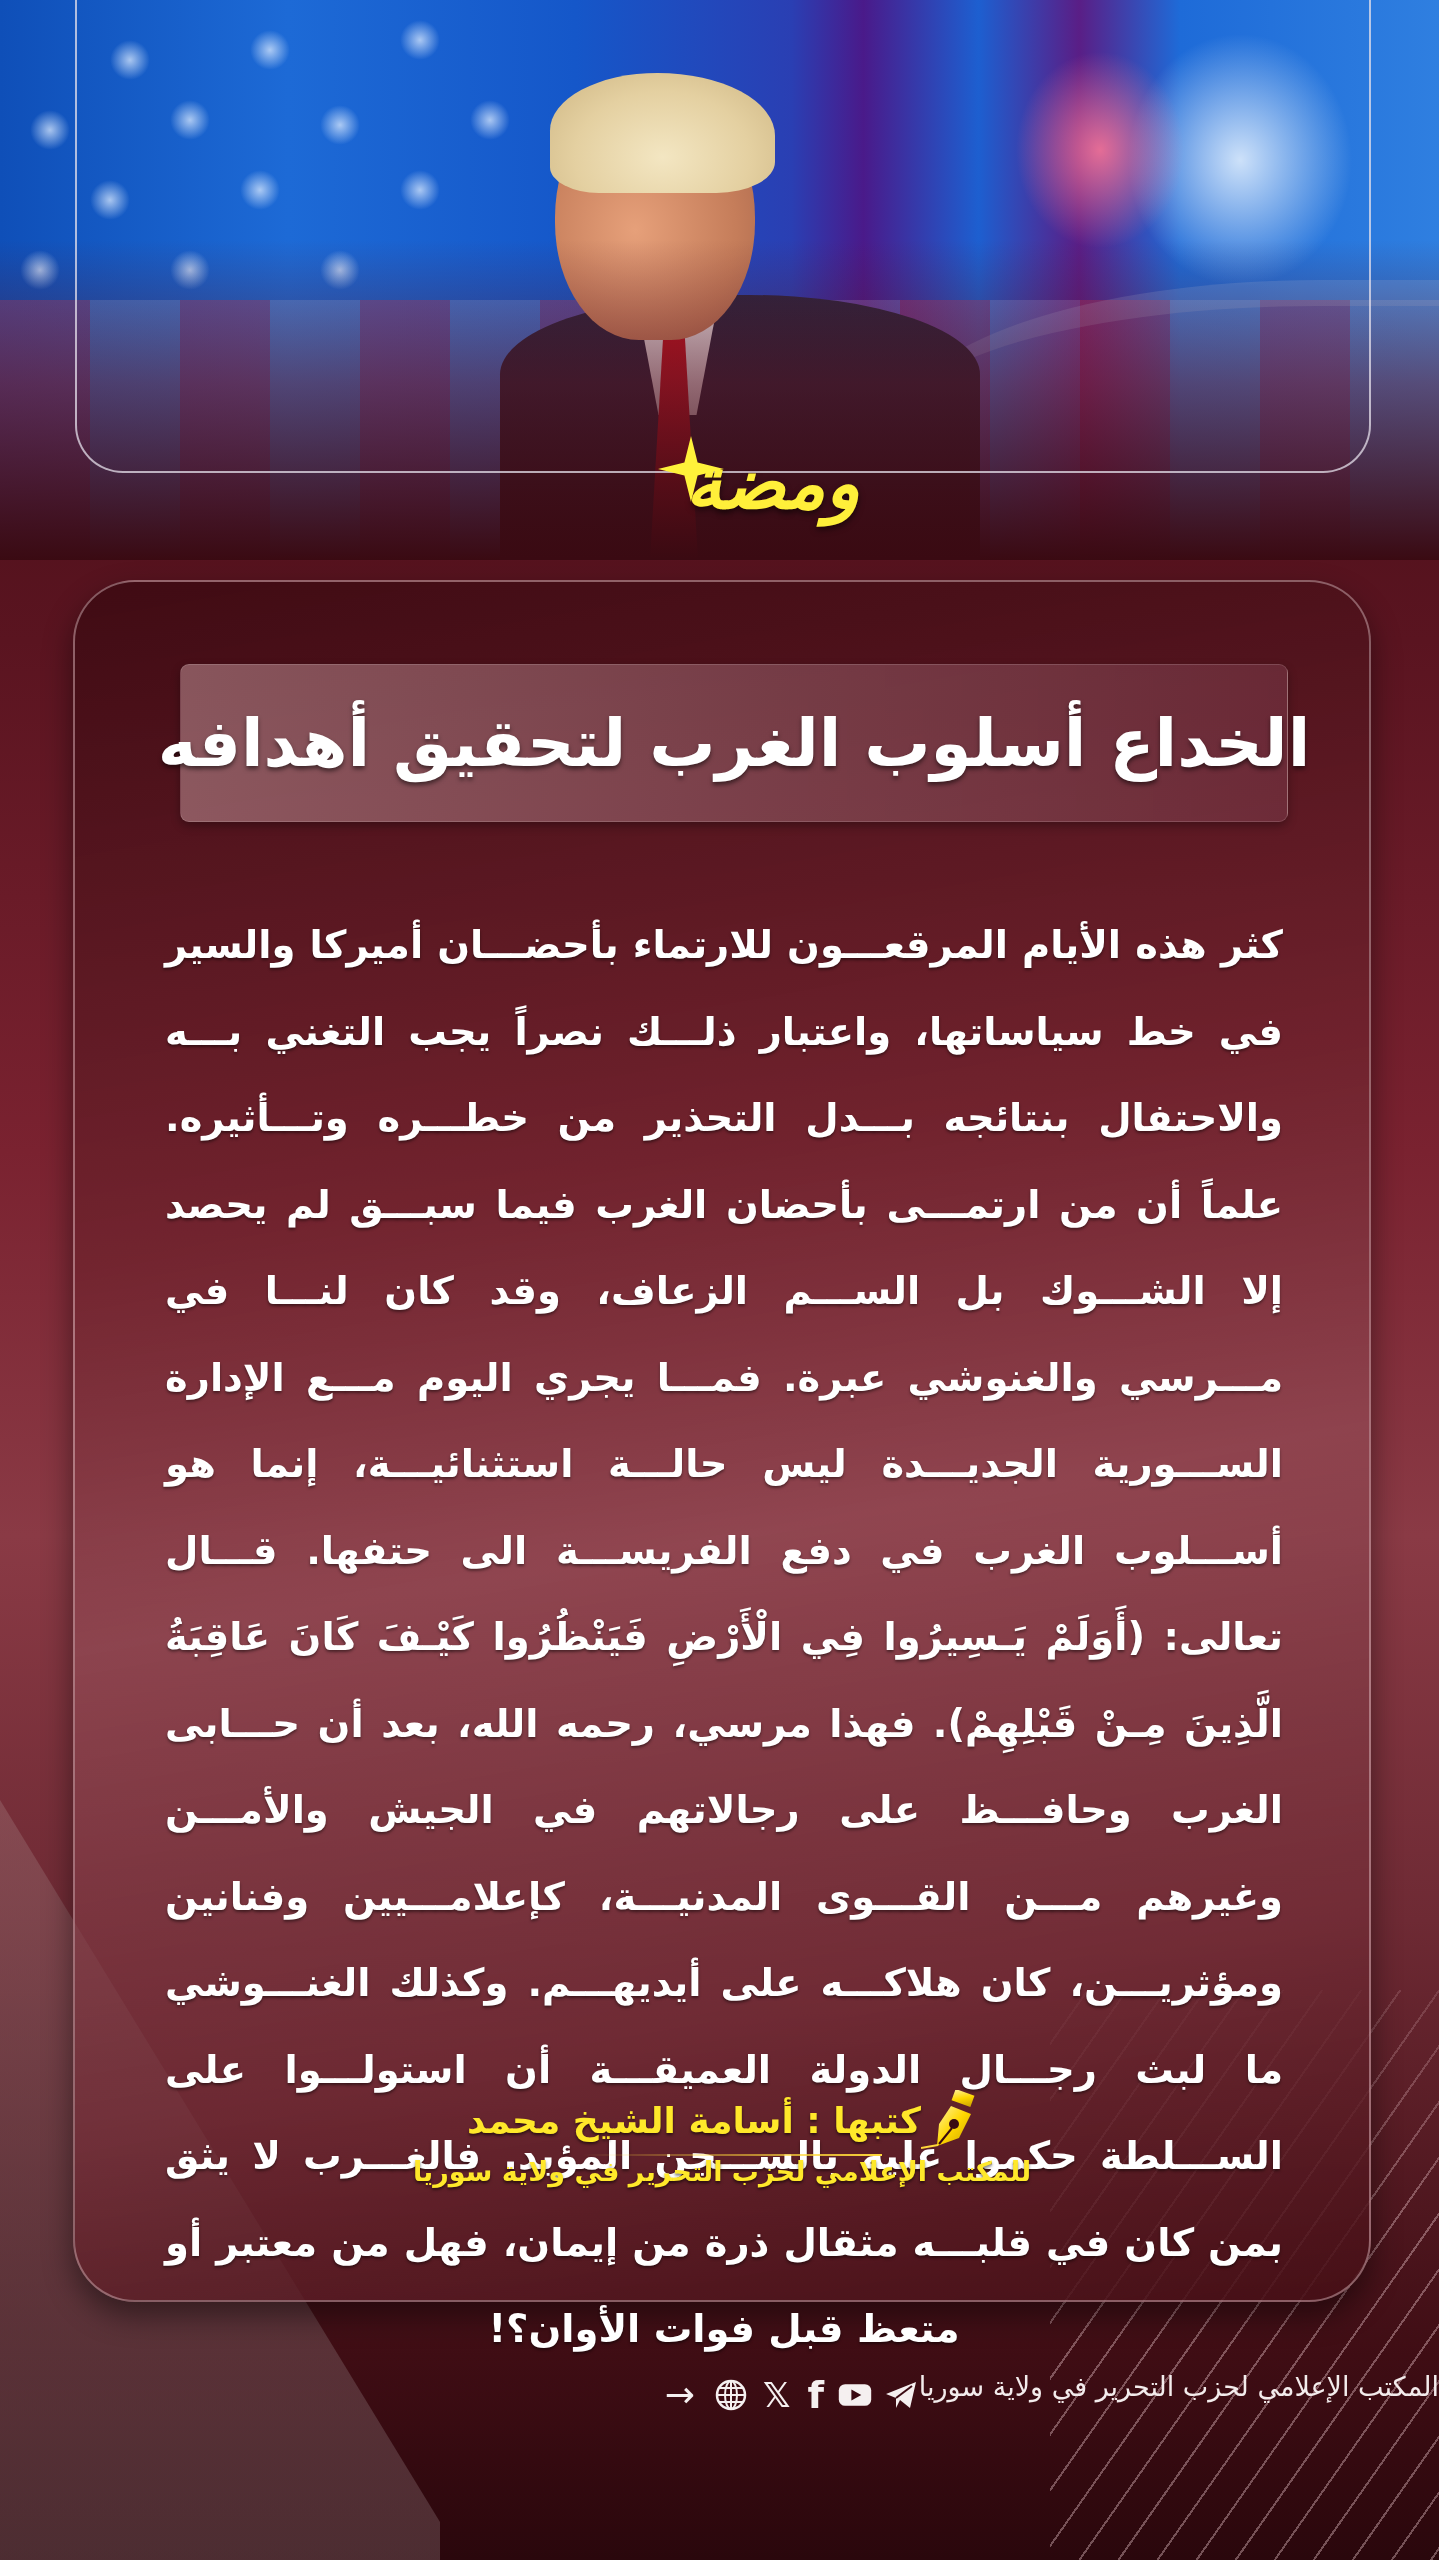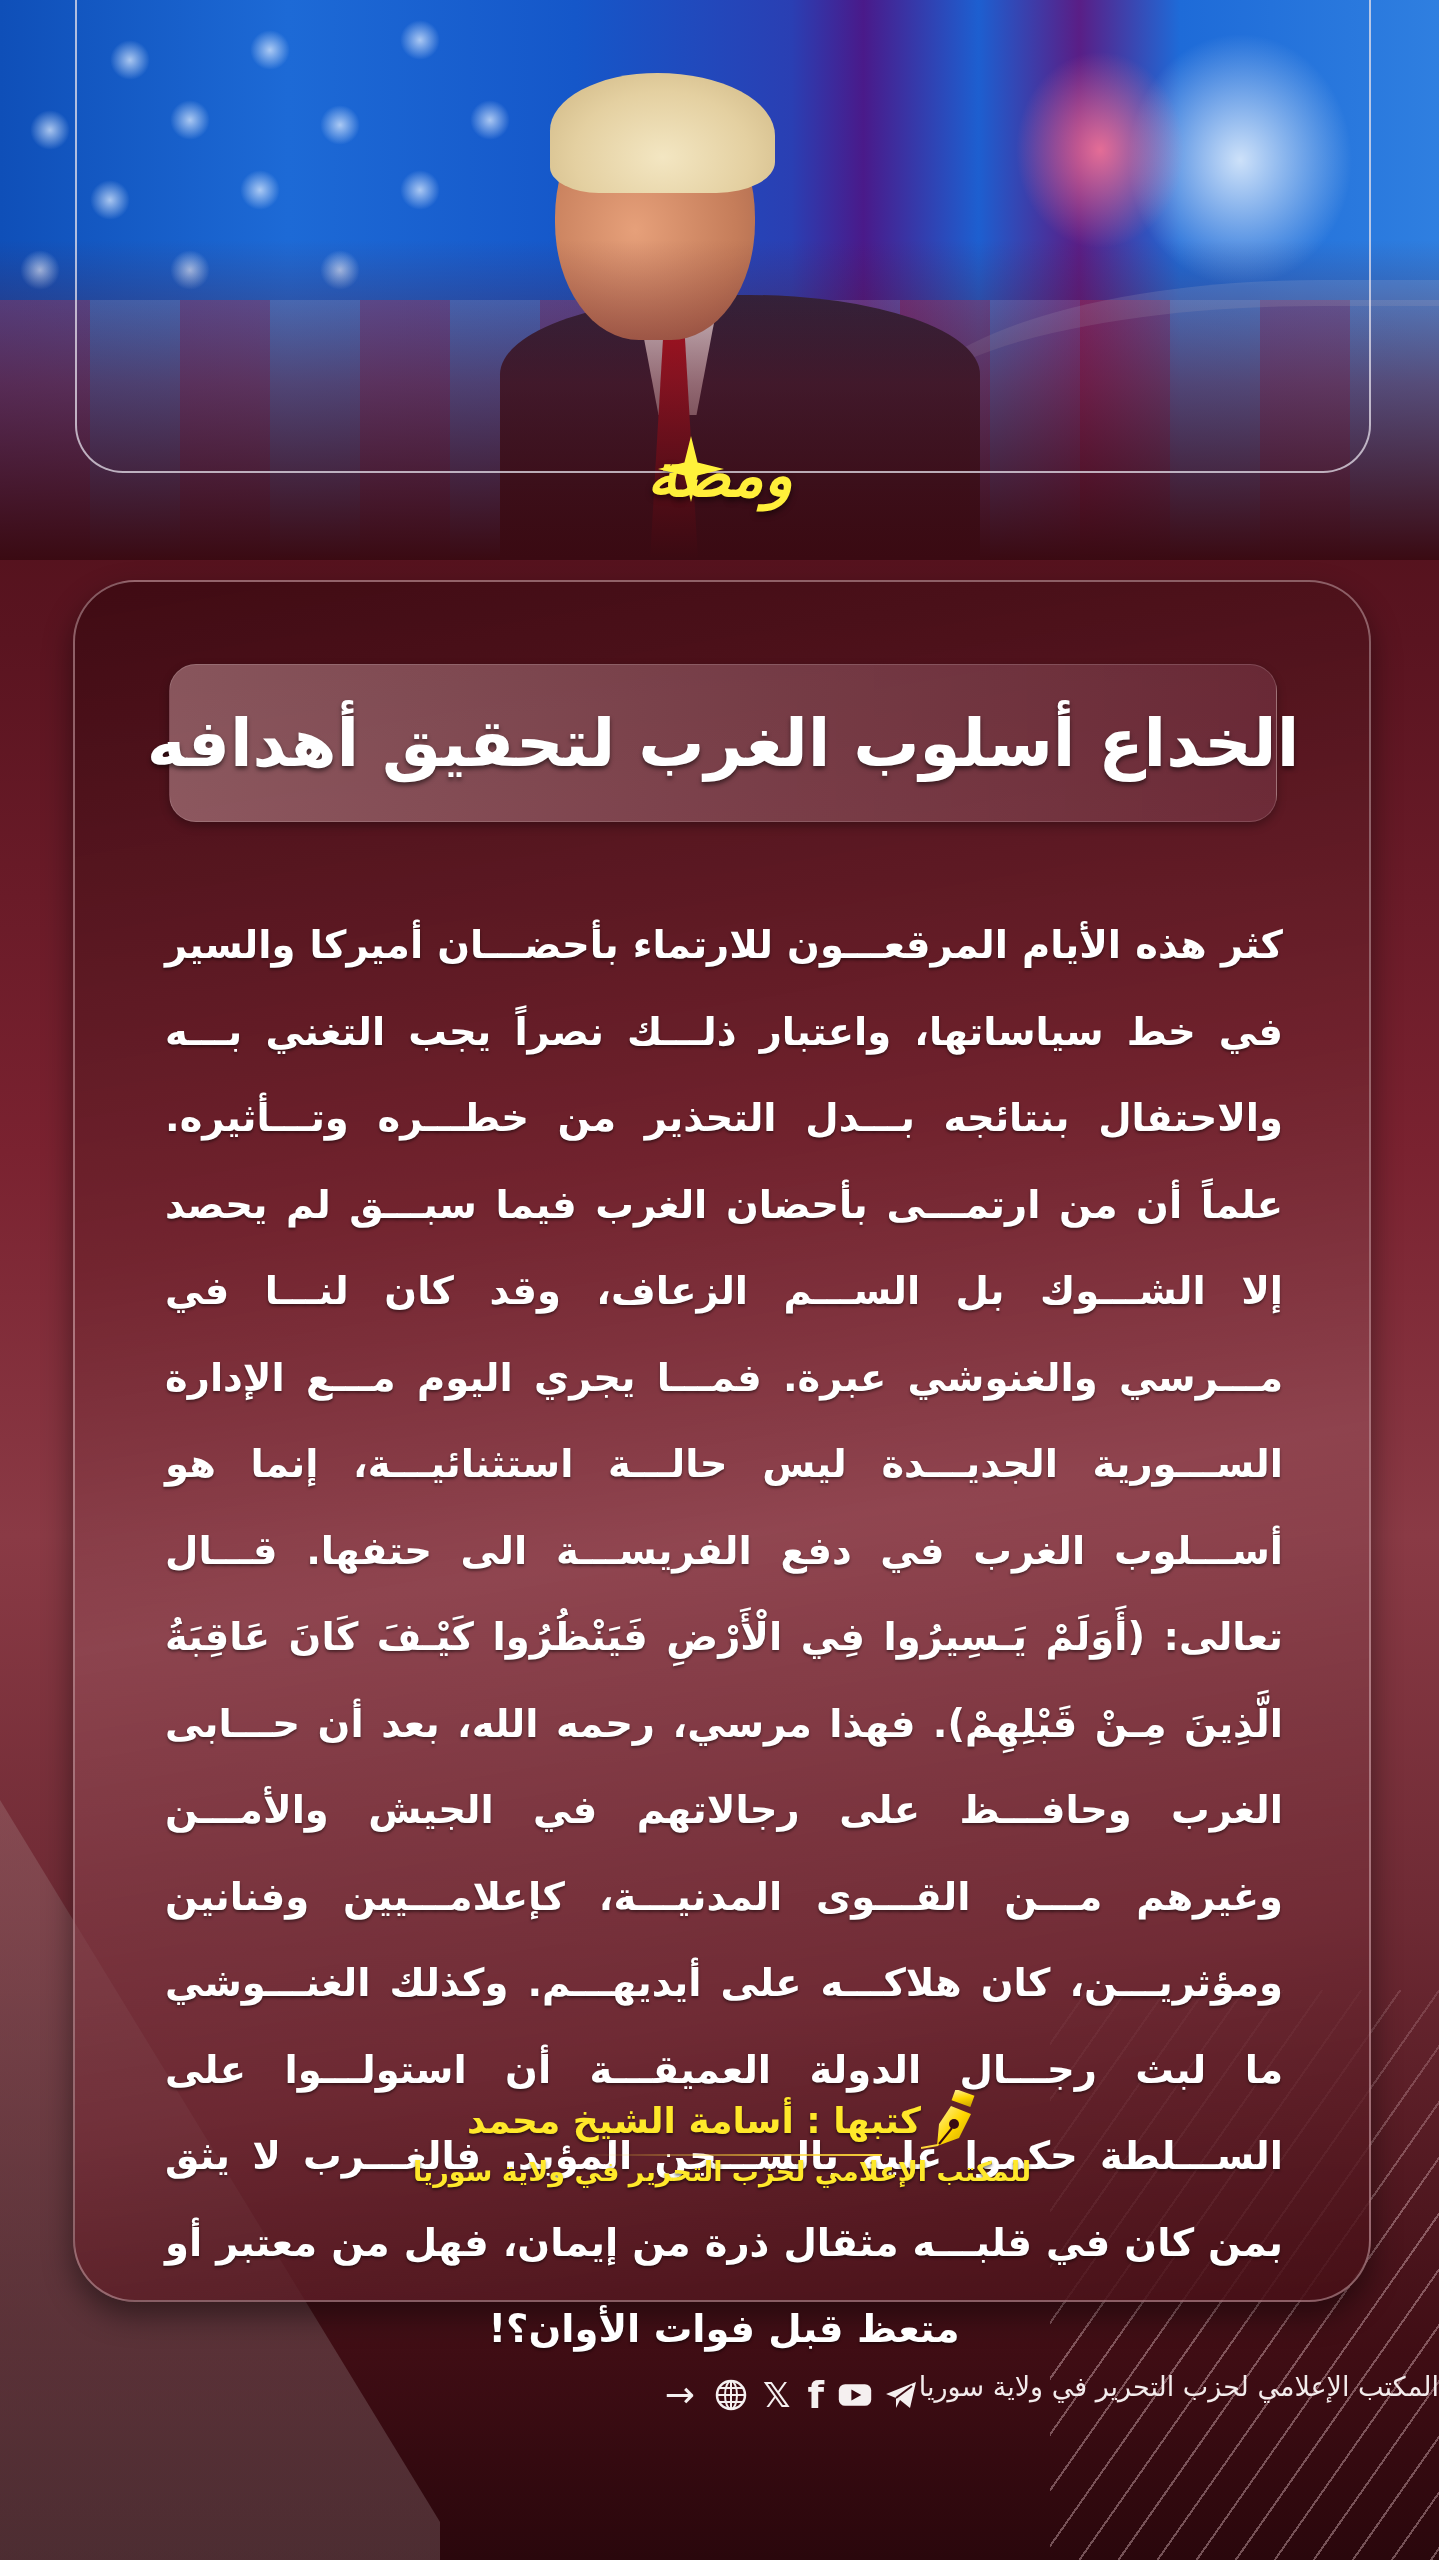--- a/index.html
+++ b/index.html
@@ -68,43 +68,43 @@
   
   .hero-frame {
     position: absolute; left: 75px; top: -20px; width: 1296px; height: 493px;
     border: 2px solid rgba(230,225,235,0.75); border-top: none;
     border-radius: 0 0 48px 48px; pointer-events: none;
   }
 
   
   .logo { position: absolute; left: 540px; top: 418px; width: 360px; height: 150px; }
   .logo-text {
-    position: absolute; left: 40px; top: 22px; width: 280px; text-align: center;
-    font-family: "DejaVu Serif", serif; font-size: 60px; font-weight: bold; font-style: italic;
+    position: absolute; left: 40px; top: 22px; width: 280px; 
+    font-family: "DejaVu Serif", serif; font-size: 72px; font-weight: bold; font-style: italic;
     color: #ffef3a; text-shadow: 0 3px 6px rgba(0,0,0,0.55);
     direction: rtl;
   }
   .sparkle {
     position: absolute; left: 118px; top: 18px; width: 66px; height: 66px;
     background: #fff23a;
     clip-path: polygon(50% 0, 60% 40%, 100% 50%, 60% 60%, 50% 100%, 40% 60%, 0 50%, 40% 40%);
     filter: drop-shadow(0 2px 3px rgba(0,0,0,0.4));
   }
 
   
   .card {
     position: absolute; left: 73px; top: 580px; width: 1298px; height: 1722px;
     border-radius: 62px;
     background: linear-gradient(170deg, rgba(60,10,18,0.85) 0%, rgba(110,35,45,0.75) 35%, rgba(150,80,90,0.55) 55%, rgba(115,45,55,0.75) 80%, rgba(70,15,22,0.9) 100%);
     border: 2px solid rgba(220,190,195,0.45);
     box-shadow: 0 14px 30px rgba(0,0,0,0.45);
   }
   .title-box {
-    position: absolute; left: 94px; top: 82px; width: 1108px; height: 158px;
-    border-radius: 27px;
+    position: absolute; left: 105px; top: 82px; width: 1108px; height: 158px;
+    border-radius: 9px;
     background: linear-gradient(90deg, rgba(190,145,150,0.55), rgba(150,95,105,0.55) 55%, rgba(120,55,70,0.6));
     box-shadow: 0 4px 10px rgba(0,0,0,0.3);
     border: 1px solid rgba(255,255,255,0.15);
     display: flex; align-items: center; justify-content: center;
   }
   .title {
     font-family: "DejaVu Sans", sans-serif; font-weight: bold; font-size: 66px;
     color: #ffffff; text-shadow: 0 3px 4px rgba(0,0,0,0.5);
     direction: rtl; white-space: nowrap;
   }

